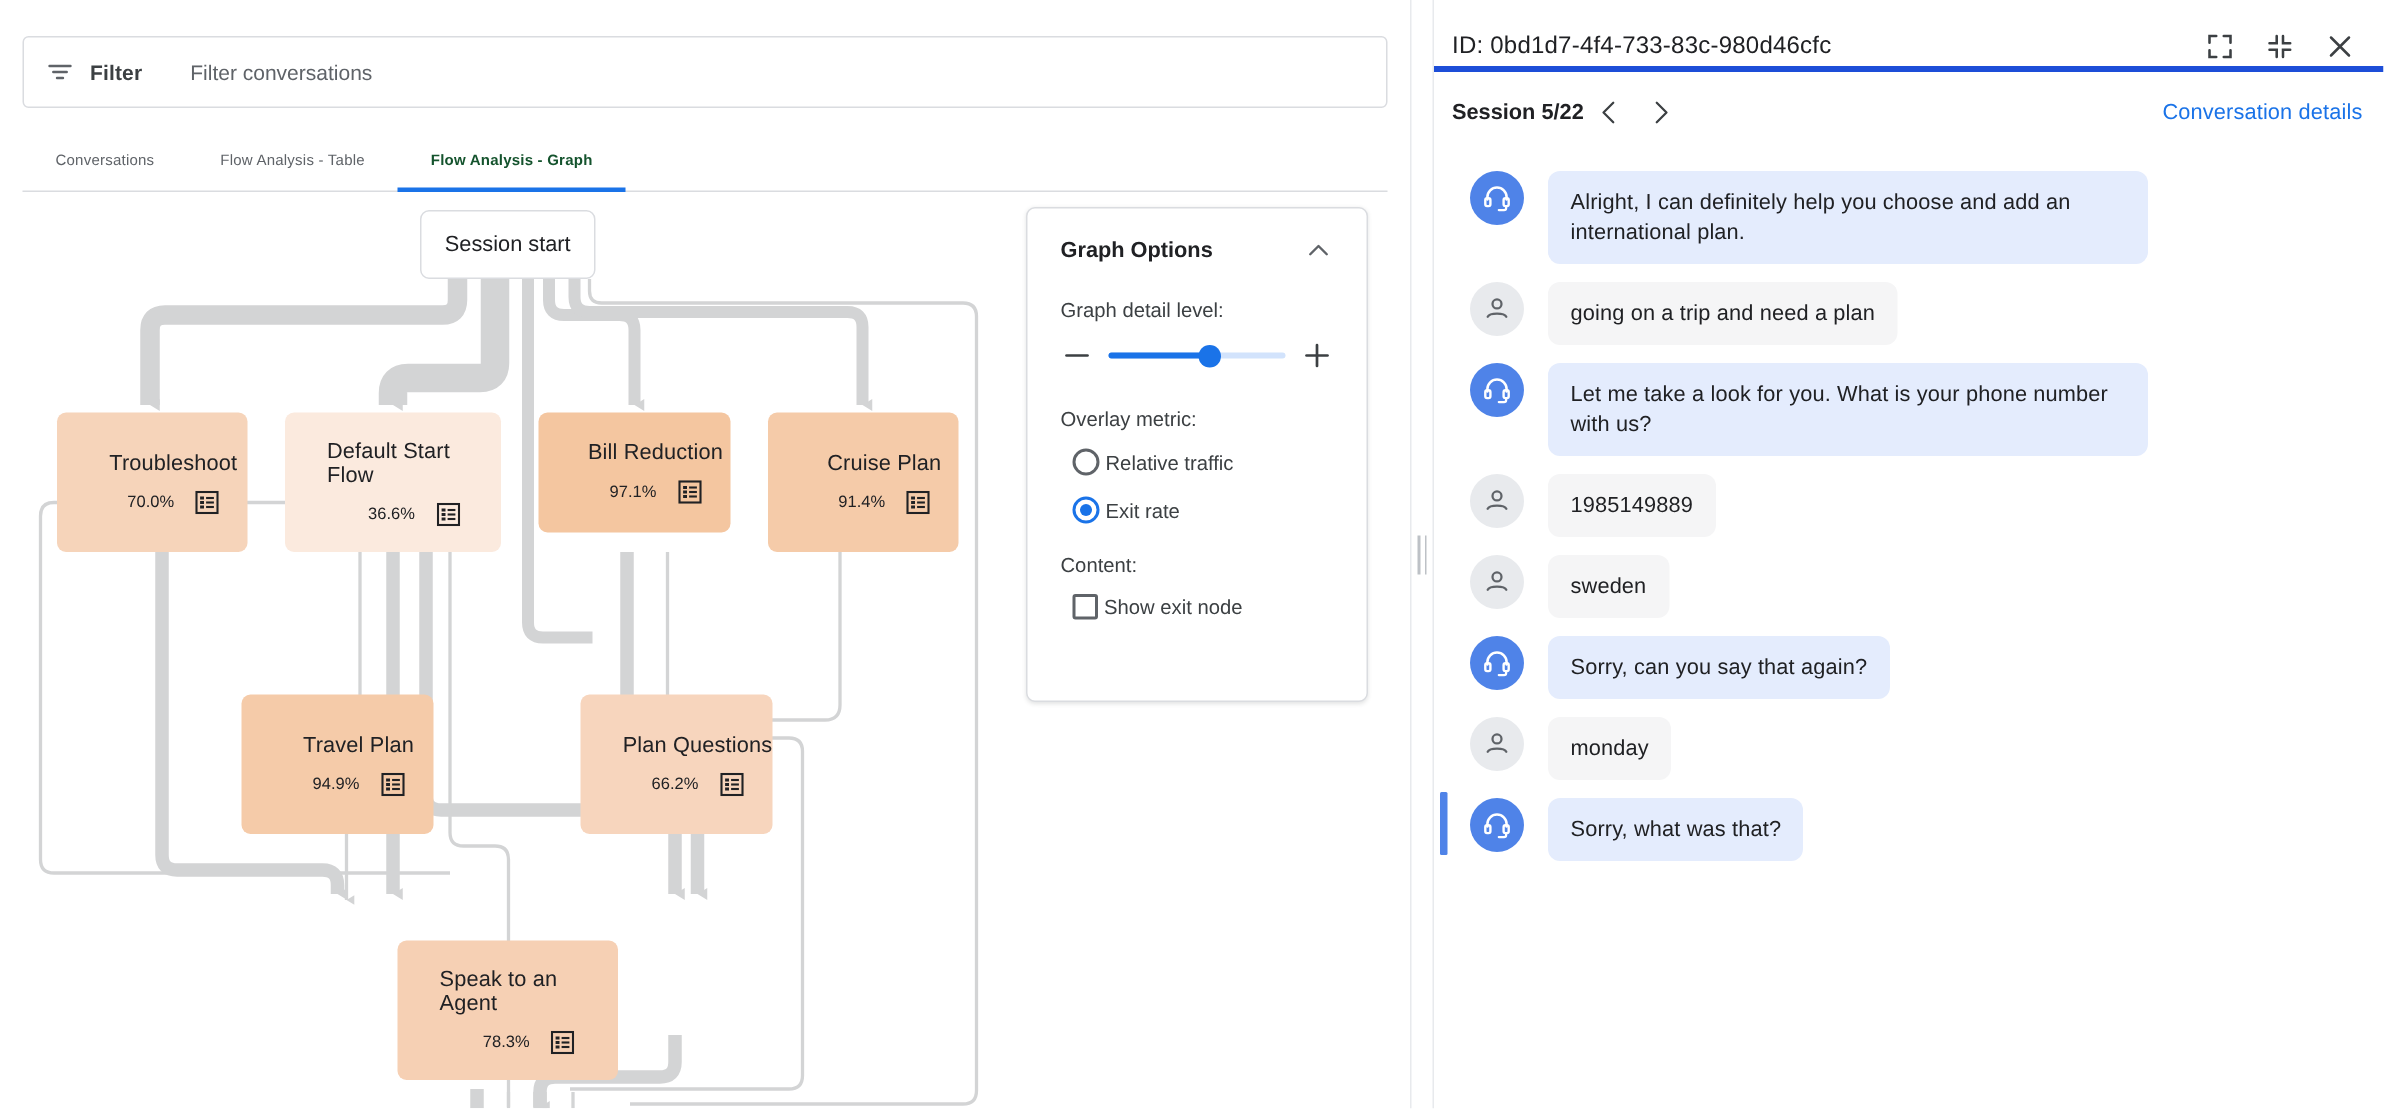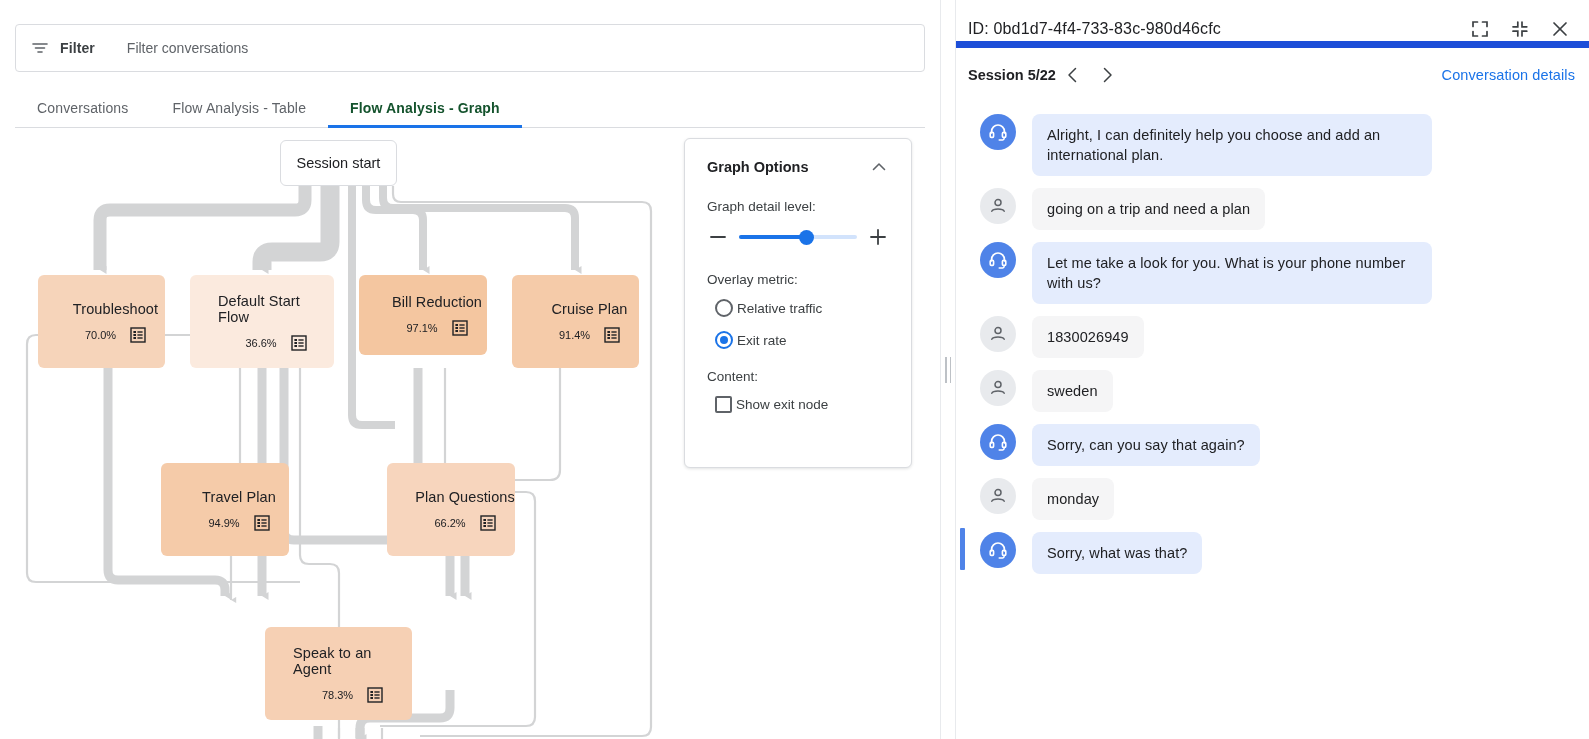--- a/index.html
+++ b/index.html
@@ -51,21 +51,21 @@
     left: 15px; top: 88px;
     width: 910px; height: 40px;
     border-bottom: 1px solid #dadce0;
     display: flex;
     align-items: flex-start;
   }
   .tab {
     position: relative;
     height: 39px;
     display: flex; align-items: center; justify-content: center;
-    font-size: 14px; color: #5f6368;
+    font-size: 10px; color: #5f6368;
     padding: 0 22px;
     cursor: pointer;
     letter-spacing: .15px;
   }
   .tab.active { color: #14532d; font-weight: bold; }
   .tab.active::after {
     content: "";
     position: absolute; left: 0; right: 0; bottom: -1px;
     height: 3px; background: #1a73e8;
   }
@@ -189,21 +189,21 @@
     position: absolute;
     left: 956px; top: 0;
     width: 633px; height: 739px;
     background: #fff;
     display: flex; flex-direction: column;
   }
   .rp-header {
     height: 48px; flex: 0 0 48px;
     display: flex; align-items: center;
     padding: 17px 14px 0 12px;
-    border-bottom: 7px solid #1d4ed8;
+    border-bottom: 4px solid #1d4ed8;
   }
   .rp-id {
     font-size: 16px; color: #202124; flex: 1 1 auto; letter-spacing: .15px;
   }
   .icon-btn {
     width: 30px; height: 30px; margin-left: 10px;
     display: flex; align-items: center; justify-content: center;
     cursor: pointer; border-radius: 50%;
   }
   .rp-subheader {
@@ -620,21 +620,21 @@
         <span class="bubble agent">Let me take a look for you. What is your phone number with us?</span>
       </div>
 
       <div class="msg-row">
         <span class="avatar user">
           <svg width="20" height="20" viewBox="0 0 20 20">
             <circle cx="10" cy="6.6" r="3" fill="none" stroke="#5f6368" stroke-width="1.5"></circle>
             <path d="M3.8,15.2 C5,12.4 15,12.4 16.2,15.2" fill="none" stroke="#5f6368" stroke-width="1.5" stroke-linecap="round"></path>
           </svg>
         </span>
-        <span class="bubble user">1830026949</span>
+        <span class="bubble user">1985149889</span>
       </div>
 
       <div class="msg-row">
         <span class="avatar user">
           <svg width="20" height="20" viewBox="0 0 20 20">
             <circle cx="10" cy="6.6" r="3" fill="none" stroke="#5f6368" stroke-width="1.5"></circle>
             <path d="M3.8,15.2 C5,12.4 15,12.4 16.2,15.2" fill="none" stroke="#5f6368" stroke-width="1.5" stroke-linecap="round"></path>
           </svg>
         </span>
         <span class="bubble user">sweden</span>

